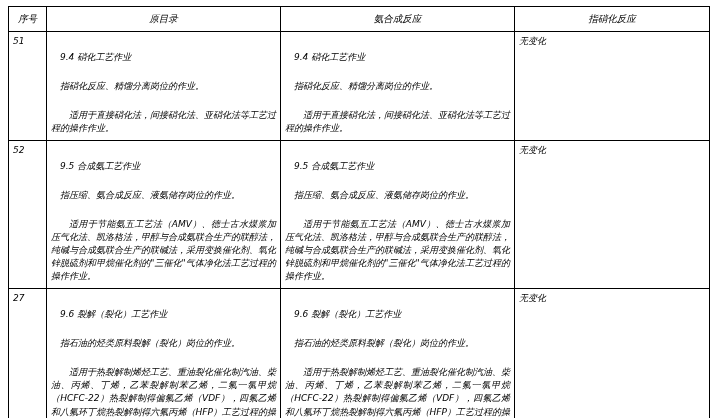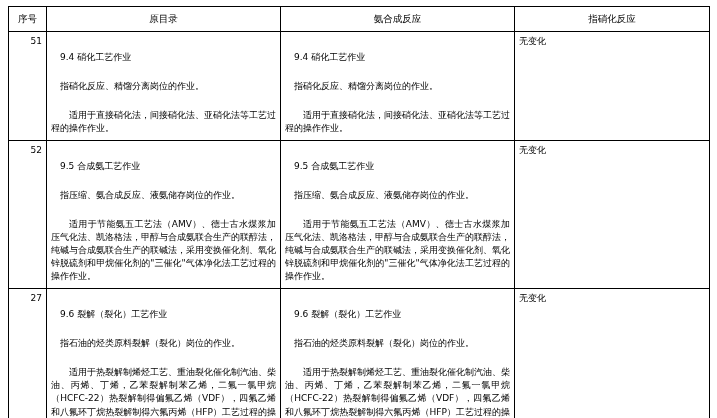--- a/index.html
+++ b/index.html
@@ -24,35 +24,36 @@
     border-collapse: collapse;
     width: 701px;
     table-layout: fixed;
   }
   table.grid th, table.grid td {
     border: 1px solid #000000;
     vertical-align: top;
     padding: 3px 4px 4px 4px;
     font-size: 9px;
     line-height: 1.45;
+    font-style: italic;
   }
   table.grid th {
     text-align: center;
     vertical-align: middle;
     font-weight: normal;
     font-size: 9.5px;
     padding: 5px 4px;
   }
   col.c-no { width: 38px; }
   col.c-old { width: 234px; }
   col.c-new { width: 234px; }
   col.c-note { width: 195px; }
 
   td.no {
-    text-align: right;
+    text-align: left;
     vertical-align: middle;
     font-size: 9.5px;
   }
   .p {
     margin: 16px 0 1px 0;
     text-align: justify;
   }
   .p.ind {
     text-indent: 18px;
   }

